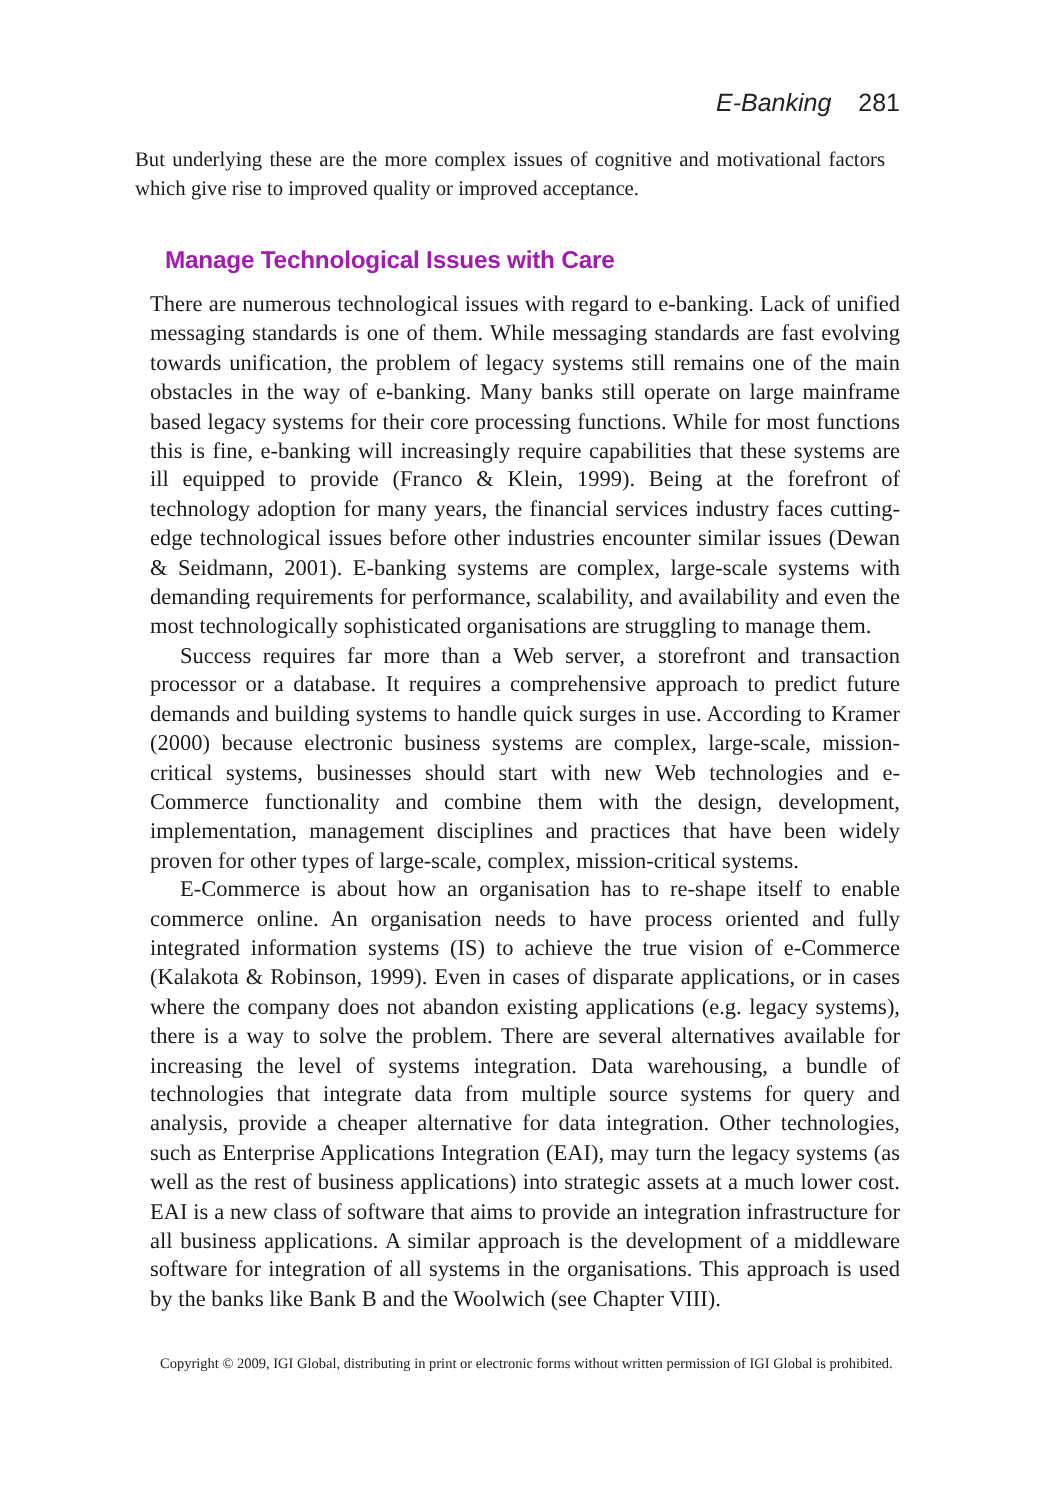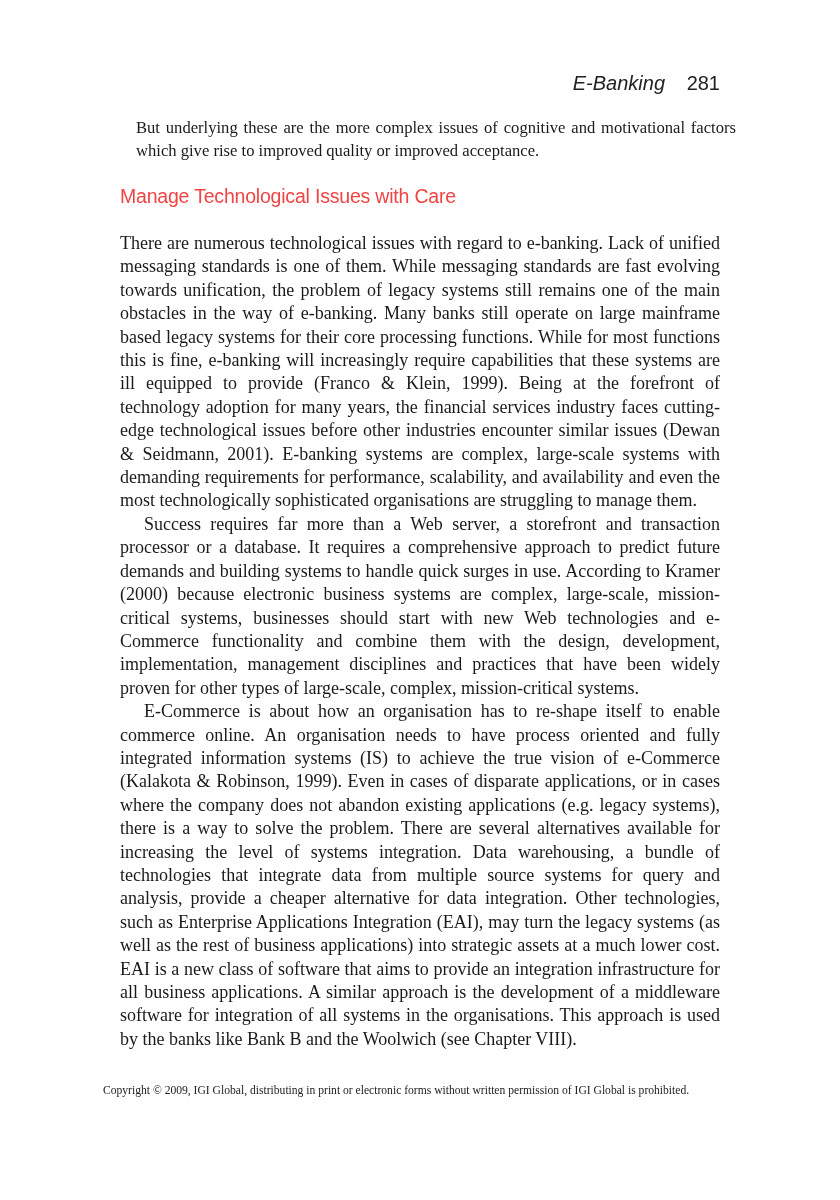--- a/index.html
+++ b/index.html
@@ -22,62 +22,62 @@
       font-size: 20px;
       color: #222;
       white-space: nowrap;
     }
     .running-head .title {
       font-style: italic;
       margin-right: 16px;
     }
     .content {
       position: absolute;
-      left: 136px;
+      left: 108px;
       top: 116px;
       width: 600px;
       font-family: "Liberation Serif", serif;
       font-size: 16.6px;
       line-height: 23.4px;
       text-align: justify;
     }
     .content p {
       margin: 0;
     }
     .section-heading {
       font-family: "Liberation Sans", sans-serif;
-      font-weight: normal;
+      font-weight: bold;
       font-size: 19.5px;
       line-height: 24px;
-      margin: 0;
+      margin: 12px;
       position: absolute;
       left: 120px;
       top: 184px;
-      color: #ef4444;
+      color: #a21caf;
       letter-spacing: -0.2px;
     }
     .body-block {
       position: absolute;
       left: 120px;
       top: 232px;
       width: 600px;
       font-family: Liberation Serif, serif;
       font-size: 18px;
       line-height: 23.4px;
       text-align: justify;
     }
     .body-block p {
       margin: 0;
     }
     .body-block p.indent {
       text-indent: 24px;
     }
     .copyright {
       position: absolute;
-      left: 103px;
+      left: 128px;
       top: 1083px;
       width: 600px;
       font-family: "Liberation Serif", serif;
       font-size: 11.6px;
       line-height: 16px;
       color: #222;
     }
   </style>
 </head>
 <body>

